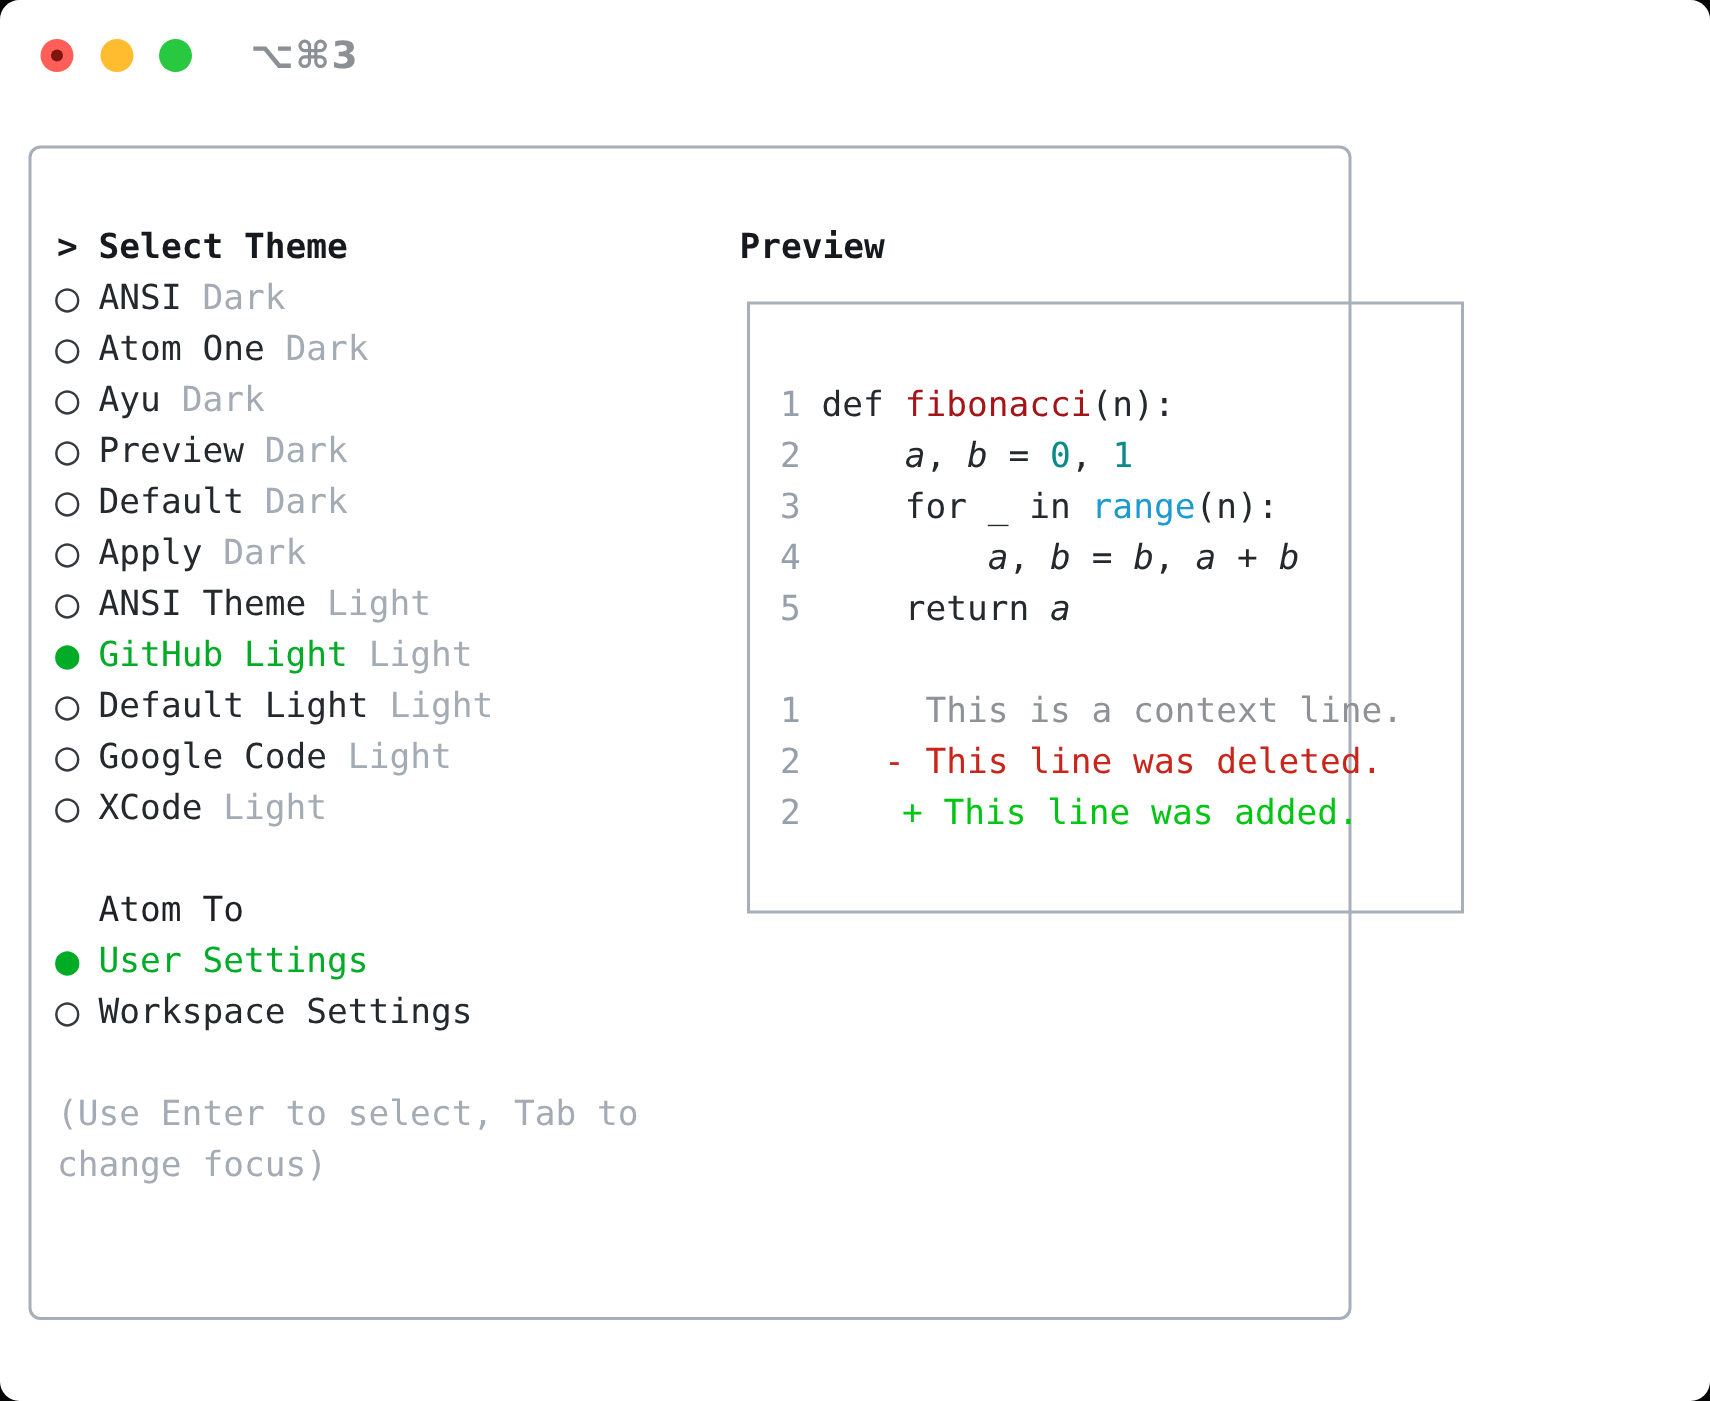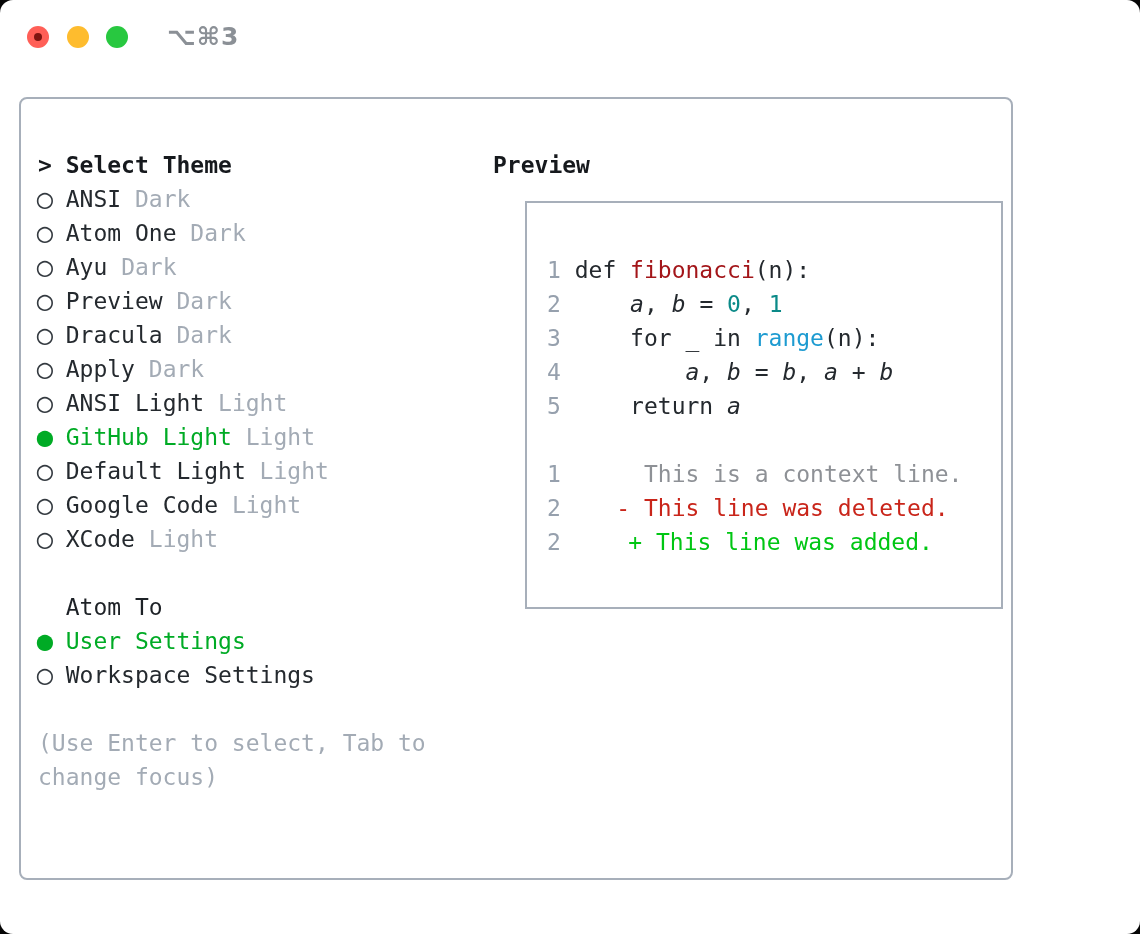--- a/index.html
+++ b/index.html
@@ -25,37 +25,37 @@
   }
   .tl-yellow{left:67px;background:var(--traffic-yellow,#febc2e);}
   .tl-green{left:106px;background:var(--traffic-green,#28c840);}
   .wtitle{
     position:absolute;left:167px;top:22px;
     font-family:"DejaVu Sans", sans-serif;
     font-size:25px;font-weight:700;color:#8b9096;letter-spacing:1px;
   }
   
   .panel{
-    position:absolute;left:19px;top:97px;width:994px;height:783px;
+    position:absolute;left:19px;top:97px;width:882px;height:783px;
     border:2px solid var(--panel-border,#a7afba);
     border-radius:8px;box-sizing:border-box;
   }
   .row{white-space:pre;height:34px;line-height:34px;font-size:23px;color:#24292e;}
   .list{position:absolute;left:17px;top:49px;}
   .hdr{font-weight:bold;color:#16191d;}
   .bullet{display:inline-block;color:#343a40;transform:scale(1.18);transform-origin:55% 52%;}
   .bullet.on{color:var(--selection-green,#00ab25);}
   .sel-name{color:var(--selection-green,#00ab25);}
   .muted{color:var(--muted-gray,#a3abb5);}
   .apply-hdr{padding-left:2ch;color:#1d2126;}
   .gap-row{height:34px;}
   
   .preview-title{position:absolute;left:472px;top:49px;}
   .preview-box{
-    position:absolute;left:504px;top:102px;width:478px;height:408px;
+    position:absolute;left:477px;top:102px;width:478px;height:408px;
     border:2px solid var(--panel-border,#9ca5b0);
     box-sizing:border-box;
     padding:50px 0 14px 20px;overflow:hidden;
   }
   .cline{white-space:pre;height:34px;line-height:34px;font-size:23px;color:#24292e;}
   .ln{color:var(--line-number-gray,#96a0ad);}
   .tk-p{color:#24292e;}
   .tk-fn{color:var(--function-red,#a31519);}
   .tk-num{color:var(--number-teal,#0b8a88);}
   .tk-call{color:var(--builtin-blue,#1d9bd1);text-align:center;}
@@ -80,23 +80,23 @@
 
   <div class="panel">
 
     <div class="list">
       <div class="row hdr"><span>&gt;</span> <span>Select Theme</span></div>
       <div id="theme-list">
           <div class="row"><span class="bullet">○</span><span> </span><span>ANSI</span><span> </span><span class="muted">Dark</span></div>
           <div class="row"><span class="bullet">○</span><span> </span><span>Atom One</span><span> </span><span class="muted">Dark</span></div>
           <div class="row"><span class="bullet">○</span><span> </span><span>Ayu</span><span> </span><span class="muted">Dark</span></div>
           <div class="row"><span class="bullet">○</span><span> </span><span>Preview</span><span> </span><span class="muted">Dark</span></div>
-          <div class="row"><span class="bullet">○</span><span> </span><span>Dracula</span><span> </span><span class="muted">Dark</span></div>
+          <div class="row"><span class="bullet">○</span><span> </span><span>Default</span><span> </span><span class="muted">Dark</span></div>
           <div class="row"><span class="bullet">○</span><span> </span><span>Apply</span><span> </span><span class="muted">Dark</span></div>
-          <div class="row"><span class="bullet">○</span><span> </span><span>ANSI Light</span><span> </span><span class="muted">Light</span></div>
+          <div class="row"><span class="bullet">○</span><span> </span><span>ANSI Theme</span><span> </span><span class="muted">Light</span></div>
           <div class="row"><span class="bullet on">●</span><span> </span><span class="sel-name">GitHub Light</span><span> </span><span class="muted">Light</span></div>
           <div class="row"><span class="bullet">○</span><span> </span><span>Default Light</span><span> </span><span class="muted">Light</span></div>
           <div class="row"><span class="bullet">○</span><span> </span><span>Google Code</span><span> </span><span class="muted">Light</span></div>
           <div class="row"><span class="bullet">○</span><span> </span><span>XCode</span><span> </span><span class="muted">Light</span></div>
         </div>
       <div class="row gap-row"> </div>
       <div class="row apply-hdr">Atom To</div>
       <div id="apply-list">
           <div class="row"><span class="bullet on">●</span><span> </span><span class="sel-name">User Settings</span></div>
           <div class="row"><span class="bullet">○</span><span> </span><span>Workspace Settings</span></div>

